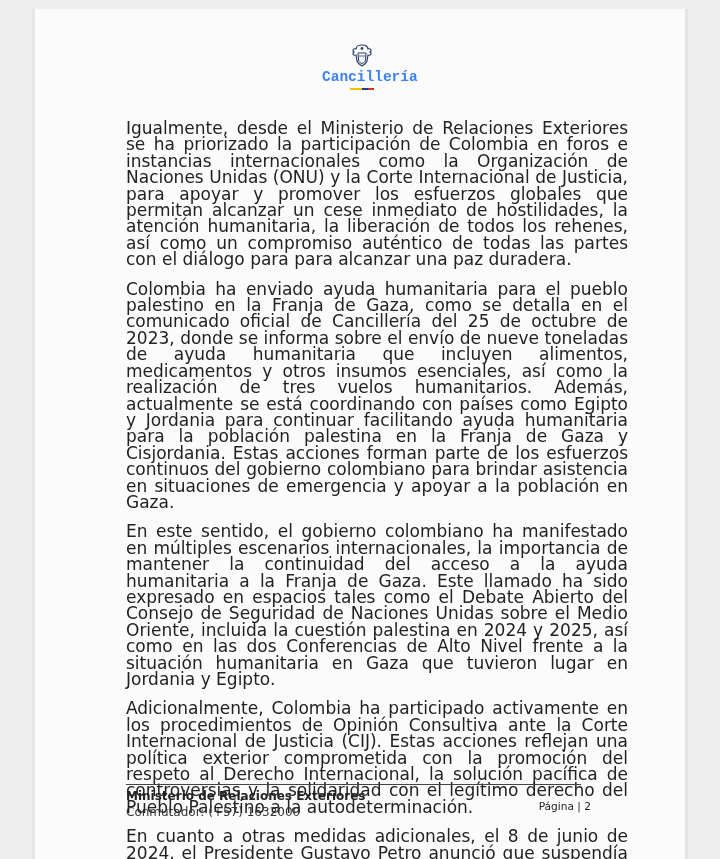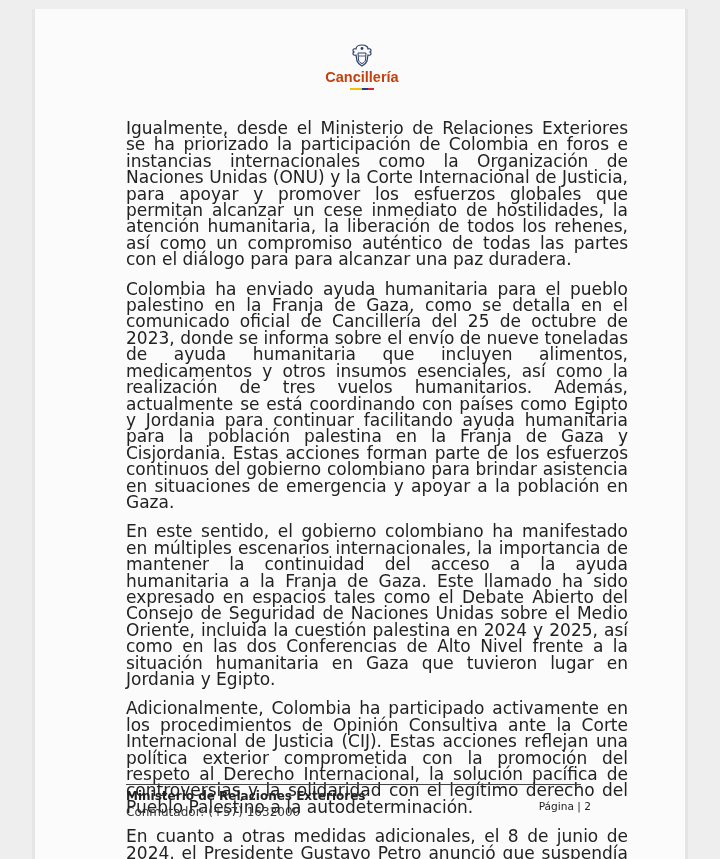--- a/index.html
+++ b/index.html
@@ -11,22 +11,22 @@
     position: absolute; left: 32px; top: 9px; width: 656px; height: 850px;
     background: #fbfbfc;
     box-shadow: inset 3px 0 0 #e6e6e8, inset -3px 0 0 #e4e4e6;
   }
   .logo {
     position: absolute; left: 290px; top: 33px; width: 80px; height: 62px;
     text-align: center;
   }
   .logo svg { display: block; margin: 0 auto; }
   .logo-text {
-    font-family: Liberation Sans, sans-serif; font-size: 14.5px; font-weight: bold;
-    color: #c2410c; letter-spacing: 0; margin-top: 1px; white-space: nowrap;
+    font-family: Liberation Mono, monospace; font-size: 14.5px; font-weight: bold;
+    color: #3b82f6; letter-spacing: 0; margin-top: 1px; white-space: nowrap;
   }
   .flag { display: flex; width: 24px; height: 2px; margin: 3px auto 0; }
   .flag span { flex: 1; }
   .body-text {
     position: absolute; left: 94px; top: 111px; width: 502px;
     font-size: 17px; line-height: 16.4px; color: #222;
     text-align: justify;
   }
   .body-text p { margin: 0 0 13px 0; }
   .footer-rule {

